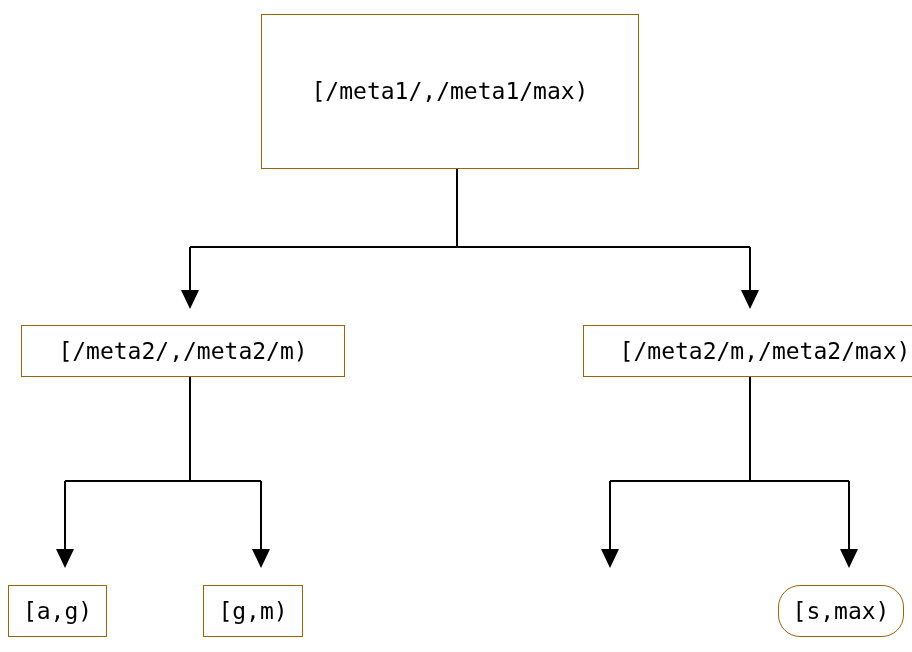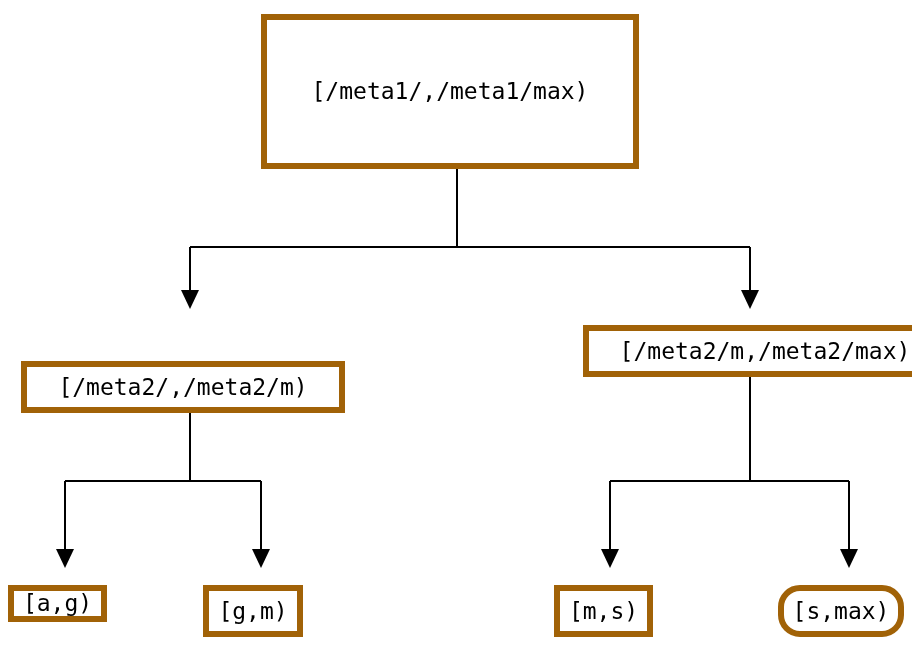--- a/index.html
+++ b/index.html
@@ -19,34 +19,34 @@
     position: absolute;
     left: 0;
     top: 0;
     width: 912px;
     height: 652px;
     pointer-events: none;
   }
   .node {
     position: absolute;
     box-sizing: border-box;
-    border: 6px solid #a16207;
+    border: 1px solid #a16207;
     background: #ffffff;
     display: flex;
     align-items: center;
     justify-content: center;
     color: #000000;
     font-size: 23px;
     line-height: 1;
     white-space: nowrap;
   }
   #node-root  { left: 261px; top: 14px;  width: 378px; height: 155px; }
-  #node-left  { left: 21px;  top: 325px; width: 324px; height: 52px; margin-top: 36px; }
+  #node-left  { left: 21px;  top: 325px; width: 324px; height: 52px; }
   #node-right { left: 583px; top: 325px; width: 364px; height: 52px; }
-  #node-leaf1 { left: 8px;   top: 585px; width: 99px;  height: 37px; }
+  #node-leaf1 { left: 8px;   top: 585px; width: 99px;  height: 52px; }
   #node-leaf2 { left: 203px; top: 585px; width: 100px; height: 52px; text-align: right; }
   #node-leaf3 { left: 554px; top: 585px; width: 99px;  height: 52px; }
   #node-leaf4 { left: 778px; top: 585px; width: 126px; height: 52px; border-radius: 22px; }
 </style>
 </head>
 <body>
 
 <div class="canvas">
 
   <svg class="edges-layer" width="912" height="652" viewBox="0 0 912 652" xmlns="http://www.w3.org/2000/svg">
@@ -77,21 +77,18 @@
   </div>
 
   <div class="node" id="node-leaf1">
     <span>[a,g)</span>
   </div>
 
   <div class="node" id="node-leaf2">
     <span>[g,m)</span>
   </div>
 
-  <div class="node" id="node-leaf3">
-    <span>[m,s)</span>
-  </div>
 
   <div class="node" id="node-leaf4">
     <span>[s,max)</span>
   </div>
 
 </div>
 
 </body></html>

